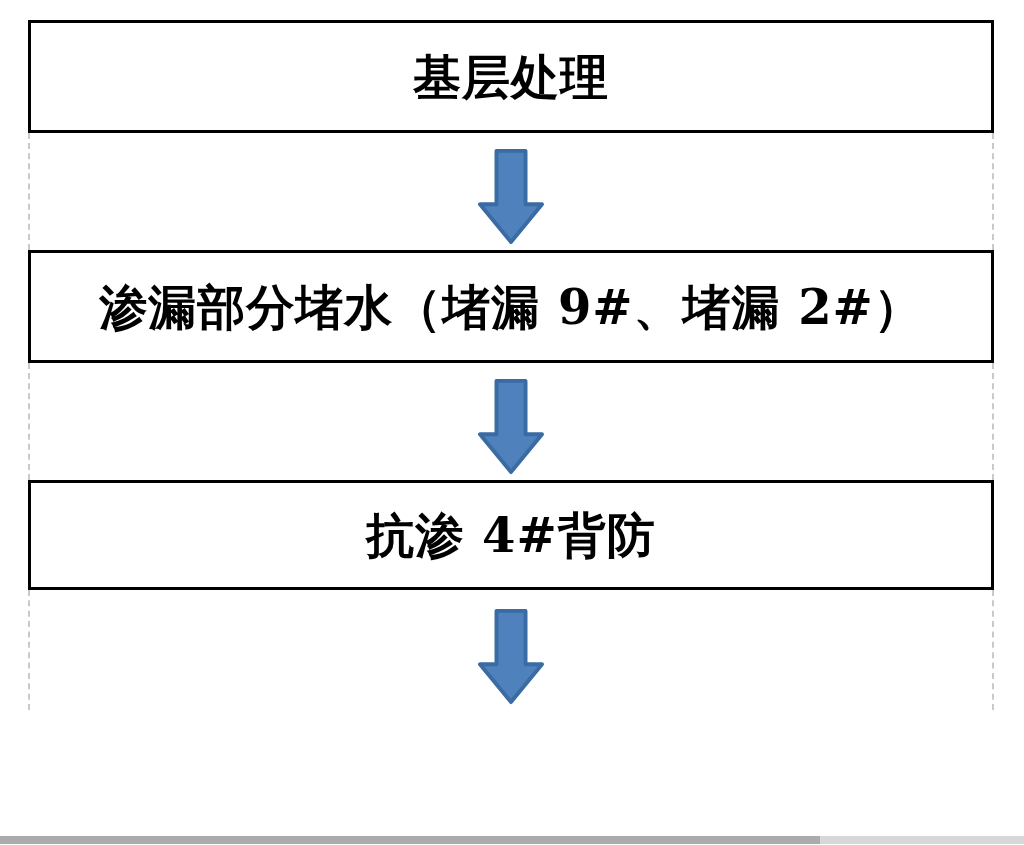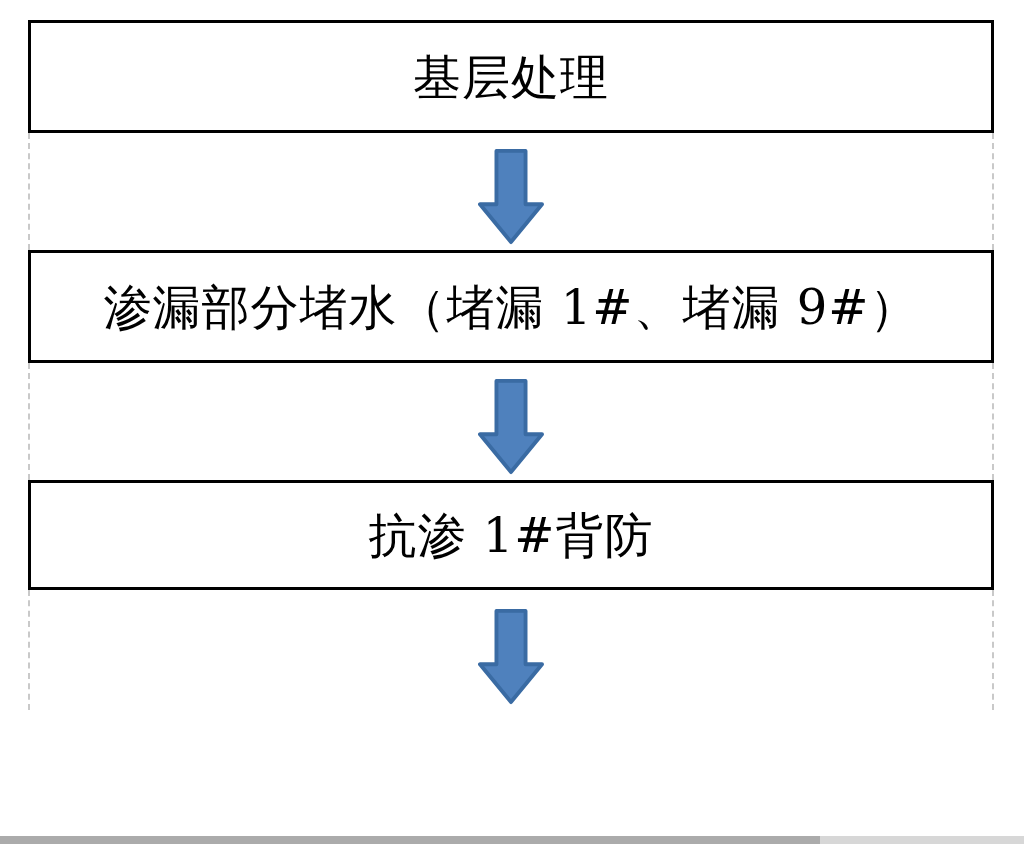--- a/index.html
+++ b/index.html
@@ -27,20 +27,21 @@
   .step-box {
     position: absolute;
     left: 28px;
     width: 966px;
     box-sizing: border-box;
     border: 3px solid var(--box-border);
     background: var(--background);
     display: flex;
     align-items: center;
     justify-content: center;
+    font-weight: bold;
   }
   .step-label {
     color: var(--text);
     font-size: 48px;
     line-height: 1;
     white-space: nowrap;
     letter-spacing: 1px;
   }
   .flow-gap {
     position: absolute;
@@ -96,33 +97,33 @@
 
   <div class="flow-gap" style="top:133px;height:117px">
     <div class="gridline left"></div>
     <div class="gridline right"></div>
     <svg class="arrow" width="66" height="97" viewBox="0 0 68 100" aria-hidden="true">
       <polygon points="19,3 49,3 49,58 66,58 34,97 2,58 19,58"></polygon>
     </svg>
   </div>
 
   <div class="step-box" style="top:250px;height:113px">
-    <span class="step-label">渗漏部分堵水（堵漏 1#、堵漏 9#）</span>
+    <span class="step-label">渗漏部分堵水（堵漏 9#、堵漏 2#）</span>
   </div>
 
   <div class="flow-gap" style="top:363px;height:117px">
     <div class="gridline left"></div>
     <div class="gridline right"></div>
     <svg class="arrow" width="66" height="97" viewBox="0 0 68 100" aria-hidden="true">
       <polygon points="19,3 49,3 49,58 66,58 34,97 2,58 19,58"></polygon>
     </svg>
   </div>
 
   <div class="step-box" style="top:480px;height:110px">
-    <span class="step-label">抗渗 1#背防</span>
+    <span class="step-label">抗渗 4#背防</span>
   </div>
 
   <div class="flow-gap" style="top:590px;height:120px">
     <div class="gridline left"></div>
     <div class="gridline right"></div>
     <svg class="arrow" width="66" height="97" viewBox="0 0 68 100" aria-hidden="true">
       <polygon points="19,3 49,3 49,58 66,58 34,97 2,58 19,58"></polygon>
     </svg>
   </div>
 

